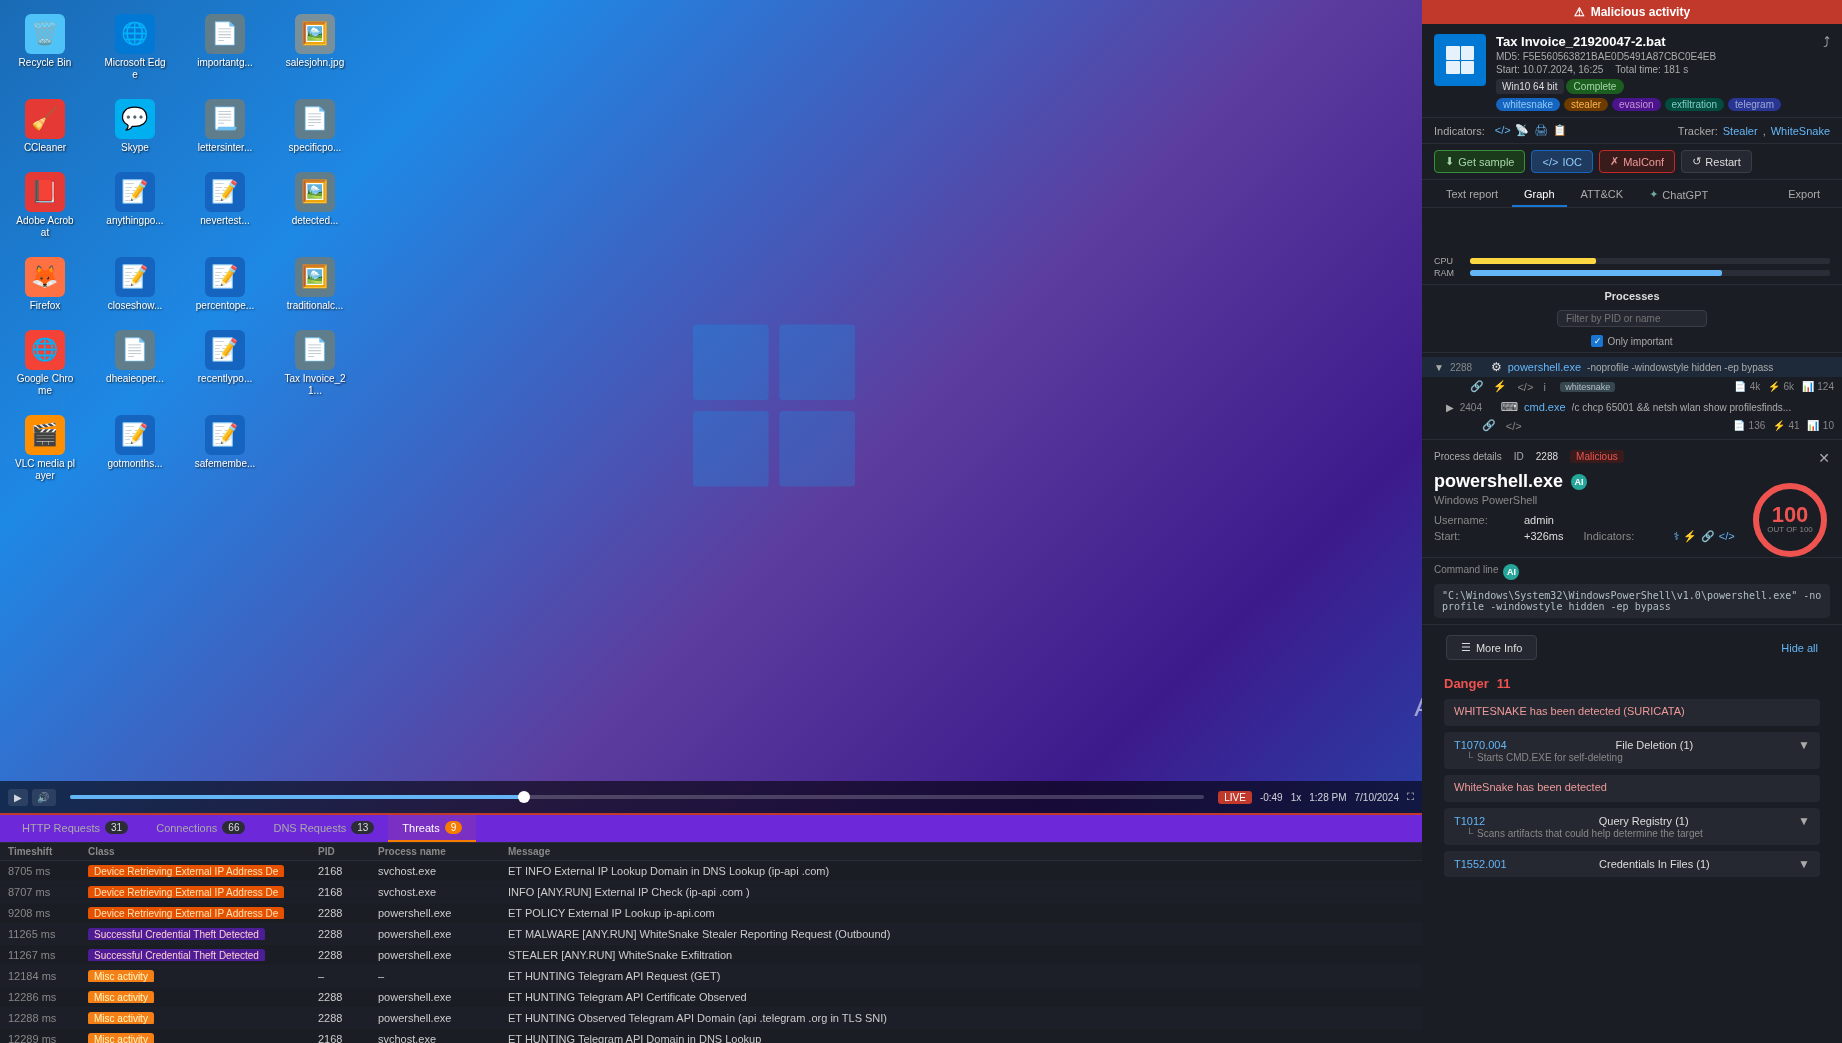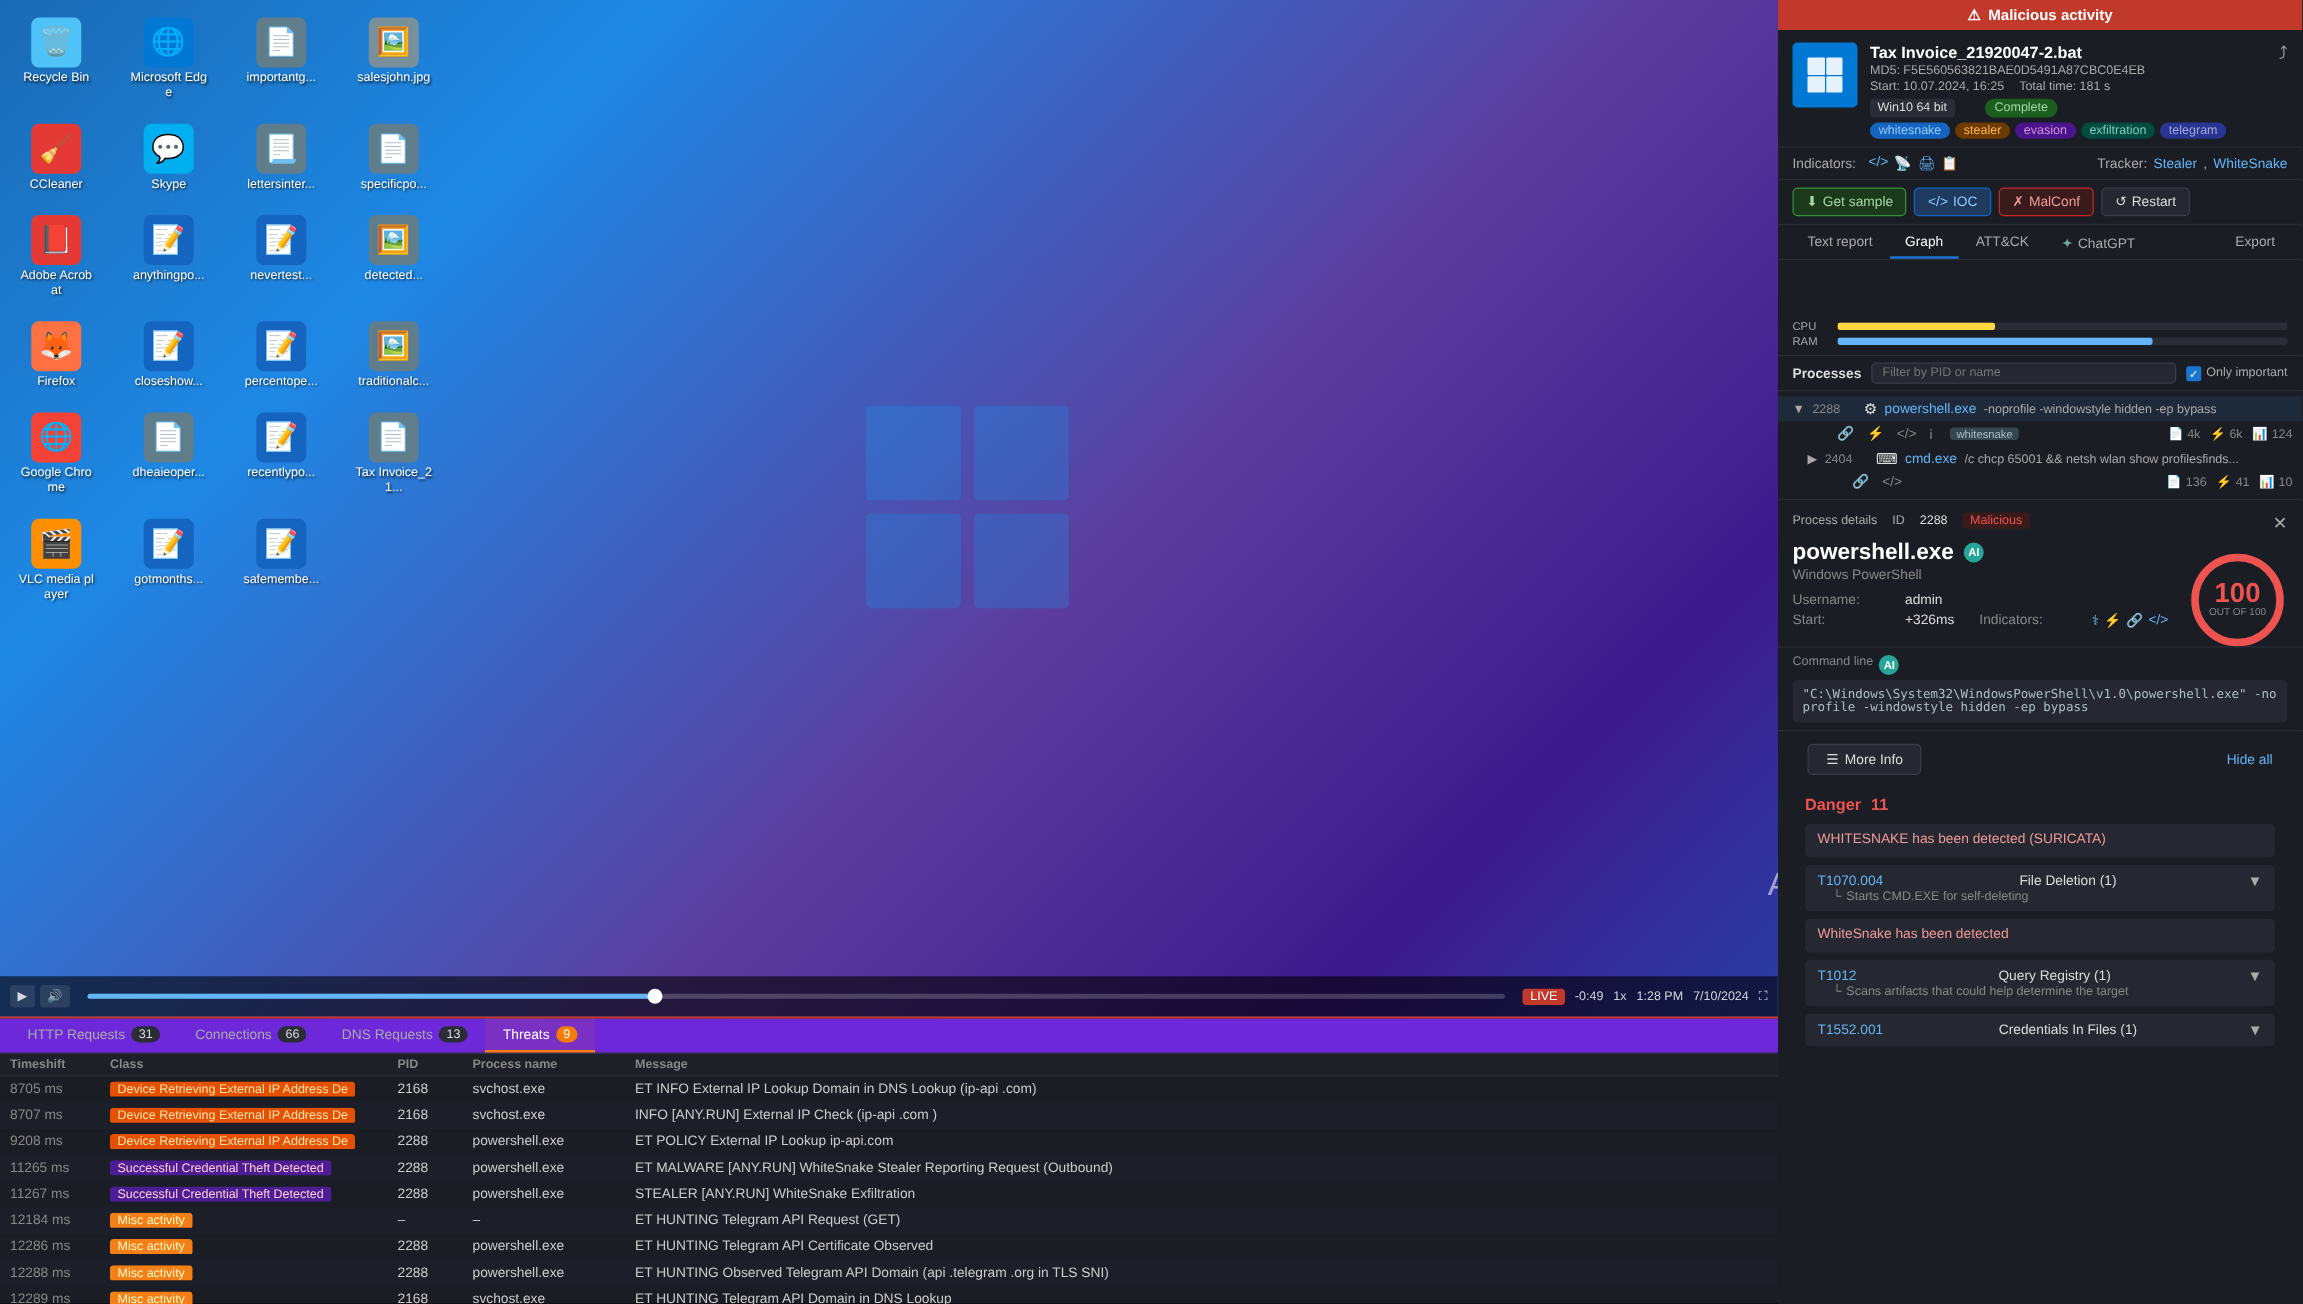--- a/index.html
+++ b/index.html
@@ -243,20 +243,21 @@
     .res-fill-cpu { background: #ffd740; width: 35%; }
     .res-fill-ram { background: #64b5f6; width: 70%; }
 
     
     .processes-header {
       display: flex;
       align-items: center;
       padding: 5px 12px;
       gap: 8px;
       border-bottom: 1px solid #2a2d36;
+      flex-direction: column;
     }
 
     .proc-title { color: #ddd; font-size: 11px; font-weight: 600; }
 
     .proc-filter {
       flex: 1;
       background: #252830;
       border: 1px solid #3a3d46;
       border-radius: 4px;
       padding: 2px 8px;
@@ -987,21 +988,21 @@
       <div class="file-details">
         <div style="display:flex; justify-content:space-between; align-items:flex-start;">
           <div class="file-name">Tax Invoice_21920047-2.bat</div>
           <span class="share-icon">⤴</span>
         </div>
         <div class="file-md5">MD5: F5E560563821BAE0D5491A87CBC0E4EB</div>
         <div class="file-meta">
           <span>Start: 10.07.2024, 16:25</span>
           <span>Total time: 181 s</span>
         </div>
-        <div style="display:flex; align-items:flex-end; gap:24px; margin-bottom:4px;">
+        <div style="display:flex; align-items:flex-end; gap:2px; margin-bottom:4px;">
           <span class="os-badge">Win10 64 bit</span>
           <span class="complete-badge">Complete</span>
         </div>
         <div class="tags" id="file-tags">
             <span class="tag tag-blue">whitesnake</span>
             <span class="tag tag-orange">stealer</span>
             <span class="tag tag-purple">evasion</span>
             <span class="tag tag-teal">exfiltration</span>
             <span class="tag tag-indigo">telegram</span>
           </div>

